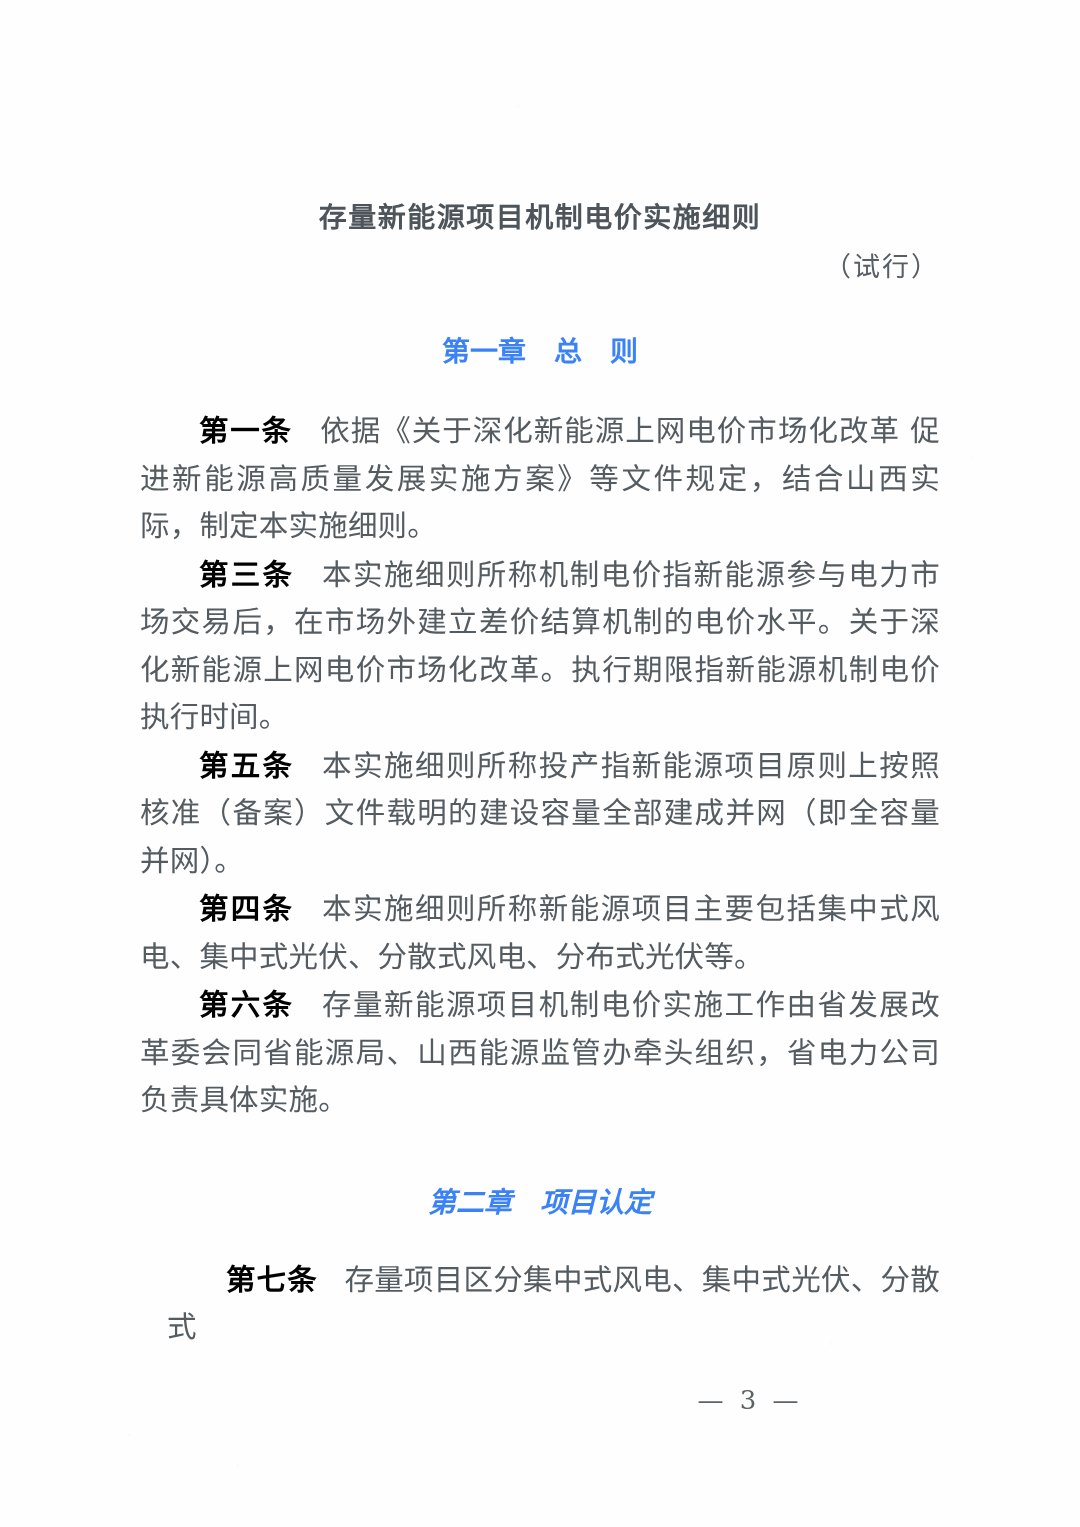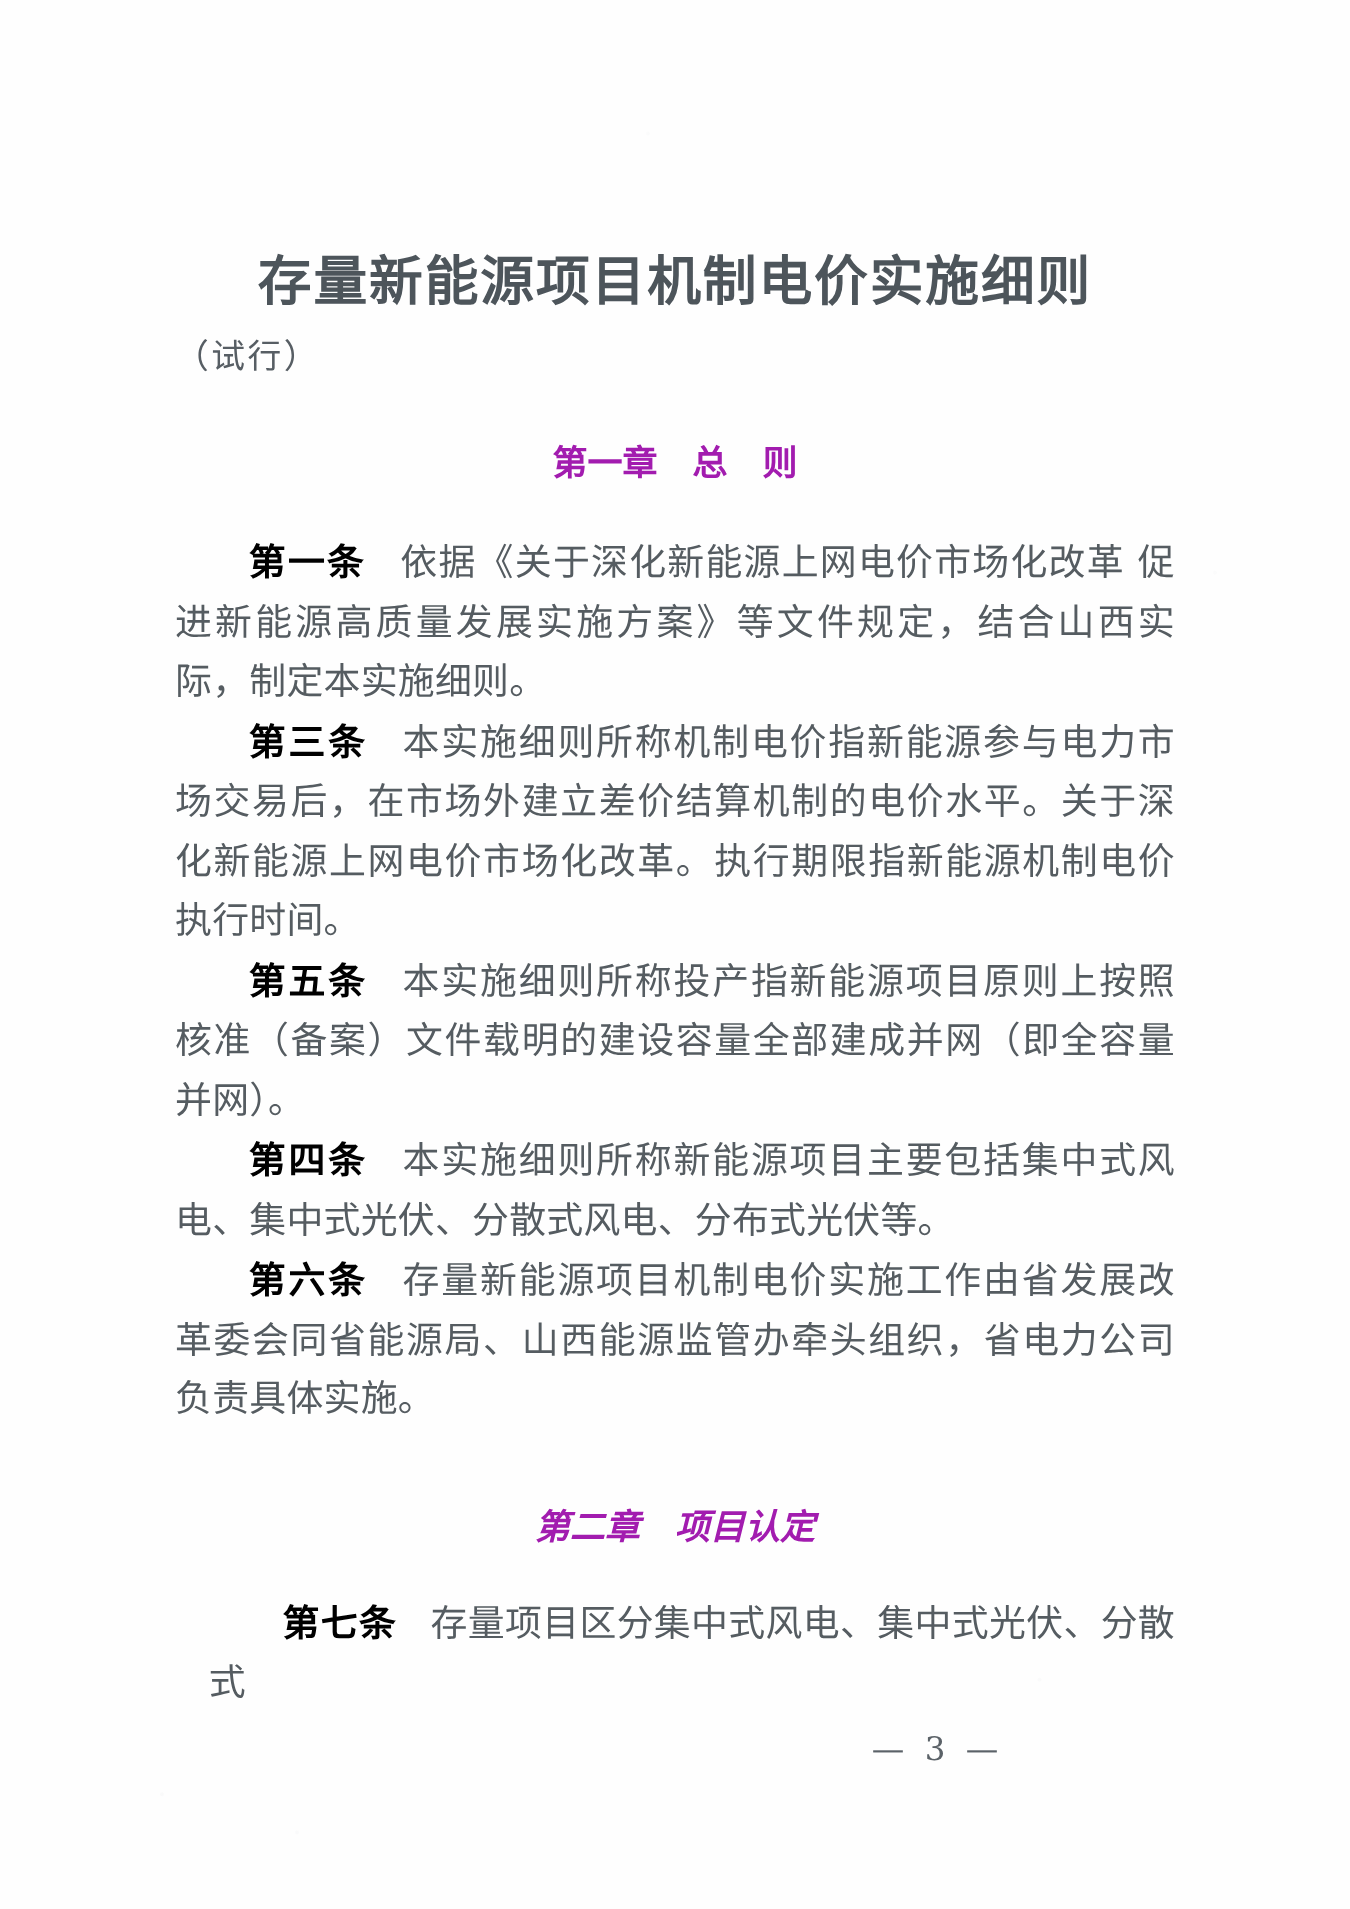--- a/index.html
+++ b/index.html
@@ -41,41 +41,41 @@
     top: 0;
     width: 800px;
   }
 
   .doc-title {
     margin: 0;
     padding-top: 200px;
     text-align: center;
     font-family: "DejaVu Serif", "Liberation Serif", serif;
     font-weight: 700;
-    font-size: 43px;
+    font-size: 28px;
     letter-spacing: 1.5px;
     color: #4d555b;
     line-height: 1.25;
   }
 
   .doc-subtitle {
     margin: 14px 0 0 0;
-    text-align: left;
+    text-align: right;
     font-size: 27px;
     letter-spacing: 2px;
     color: #575e64;
     line-height: 1.3;
   }
 
   .chapter-heading {
     margin: 0;
     text-align: center;
     font-weight: 700;
     font-size: 28px;
-    color: #a21caf;
+    color: #3b82f6;
     line-height: 1.4;
     white-space: pre;
   }
 
   .chapter-1 { padding-top: 48px; }
   .chapter-2 { padding-top: 58px; font-style: italic; }
 
   .article {
     margin: 0;
     font-size: 29.5px;

